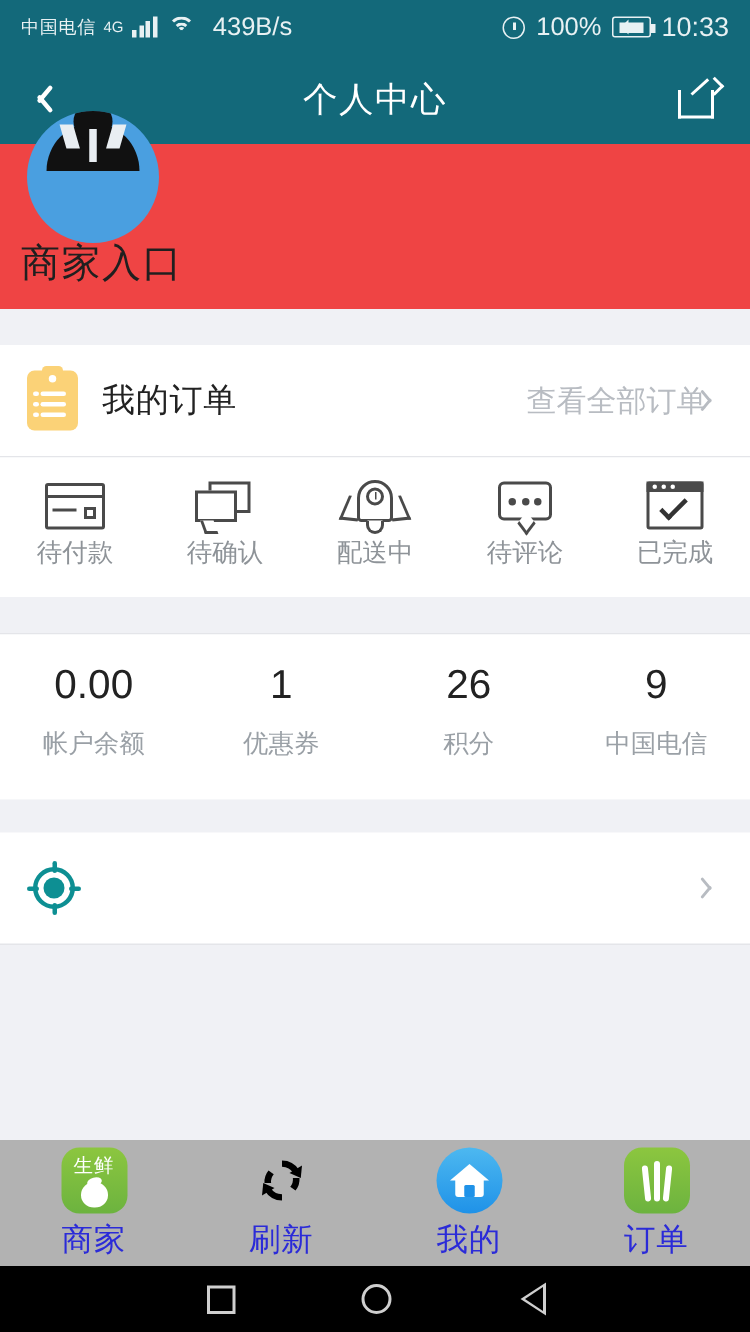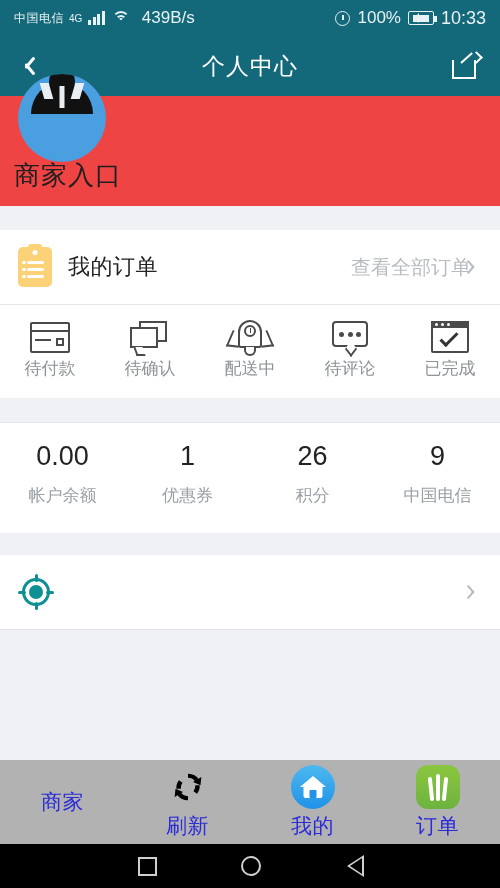--- a/index.html
+++ b/index.html
@@ -436,20 +436,26 @@
       </div>
       <div class="row-right">
         <span class="chev"></span>
       </div>
     </div>
     <div class="hairline"></div>
   </div>
 
   <div class="tabbar">
     <div class="tab">
+      <span class="tico tico-merchant">
+        <span class="sq"></span>
+        <span class="txt">生鲜</span>
+        <span class="leaf"></span>
+          <span class="veg"></span>
+      </span>
       <span class="tab-lab">商家</span>
     </div>
     <div class="tab">
       <span class="tico tico-refresh">
         <svg viewBox="0 0 48 48" aria-hidden="true">
           <path d="M24 8a16 16 0 0 1 13.6 7.6l-4.4 2.6A11 11 0 0 0 24 13z" fill="#000"></path>
           <path d="M40 12l-1 10-9-4z" fill="#000"></path>
           <path d="M24 40a16 16 0 0 1-13.6-7.6l4.4-2.6A11 11 0 0 0 24 35z" fill="#000"></path>
           <path d="M8 36l1-10 9 4z" fill="#000"></path>
           <path d="M38 22a14 14 0 0 1-3.2 10l-4.2-3a9 9 0 0 0 2.1-7z" fill="#000"></path>

